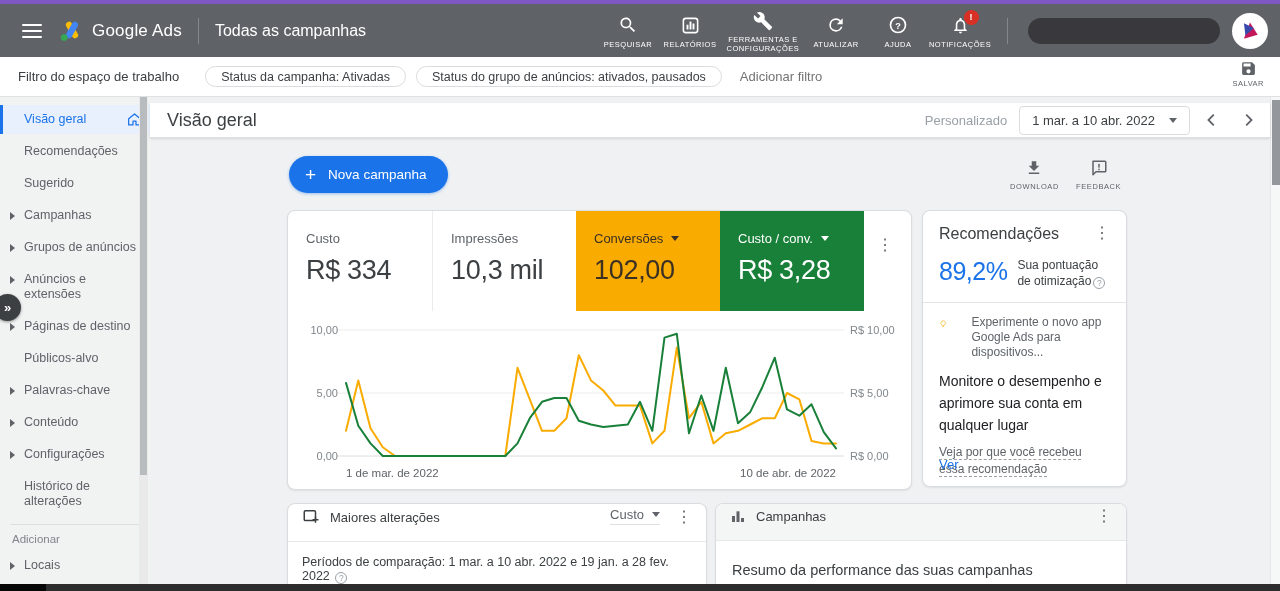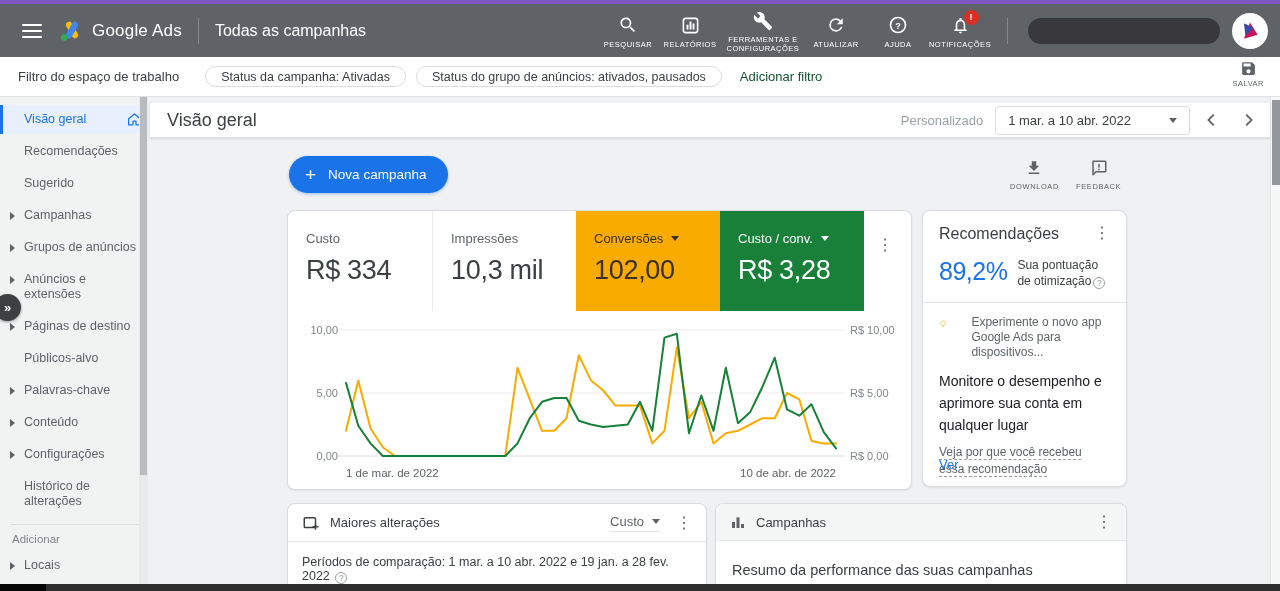--- a/index.html
+++ b/index.html
@@ -32,21 +32,21 @@
   .avatar{width:36px;height:36px;border-radius:50%;background:#fff;margin-right:12px;
           display:flex;align-items:center;justify-content:center;overflow:hidden;}
 
   
   .filterbar{position:absolute;top:57px;left:0;right:0;height:40px;background:#fff;
              border-bottom:1px solid #dfe1e5;display:flex;align-items:center;}
   .filter-label{font-size:13px;color:#3c4043;margin:0 26px 0 18px;}
   .chip{height:21px;border:1px solid #dadce0;border-radius:14px;background:#fff;
         display:flex;align-items:center;padding:0 15px;font-size:12.5px;color:#3c4043;
         margin-right:10px;cursor:pointer;white-space:nowrap;}
-  .add-filter{font-size:13px;color:#14532d;margin-left:8px;cursor:pointer;}
+  .add-filter{font-size:13px;color:#737373;margin-left:8px;cursor:pointer;}
   .save-block{position:absolute;right:16px;top:3px;display:flex;flex-direction:column;
               align-items:center;cursor:pointer;}
   .save-block .nav-label{color:#5f6368;margin-top:2px;}
 
   
   .sidebar{position:absolute;top:97px;left:0;width:150px;bottom:7px;background:#f1f2f2;
            padding-top:8px;overflow:hidden;}
   .side-item{position:relative;padding:7px 8px 7px 24px;font-size:12.5px;line-height:15px;
              color:#5f6368;cursor:pointer;margin-bottom:3px;display:flex;align-items:center;}
   .side-item .side-label{flex:1;}
@@ -65,21 +65,21 @@
 
   
   .main{position:absolute;left:150px;top:97px;right:10px;bottom:7px;}
   .main-header{position:absolute;top:6px;left:0;right:0;height:35px;background:#fff;
                border-bottom:1px solid #e0e0e0;box-shadow:0 1px 2px rgba(60,64,67,.15);
                display:flex;align-items:center;z-index:5;}
   .main-title{font-size:18px;color:#3c4043;margin-left:17px;}
   .header-right{margin-left:auto;display:flex;align-items:center;margin-right:14px;}
   .range-type{font-size:13px;color:#9aa0a6;margin-right:12px;}
   .date-box{height:29px;border:1px solid #dadce0;border-radius:4px;display:flex;align-items:center;
-            padding:0 12px;font-size:13px;color:#3c4043;cursor:pointer;gap:24px;}
+            padding:0 12px;font-size:13px;color:#3c4043;cursor:pointer;}
   .caret{width:0;height:0;border-left:4px solid transparent;border-right:4px solid transparent;
          border-top:5px solid #5f6368;margin-left:14px;}
   .date-nav{display:flex;align-items:center;margin-left:14px;gap:20px;}
   .date-nav svg{cursor:pointer;}
 
   
   .new-campaign{position:absolute;left:139px;top:59px;height:37px;border-radius:19px;
                 background:#1a73e8;color:#fff;display:flex;align-items:center;padding:0 22px 0 16px;
                 font-size:13.5px;font-weight:500;cursor:pointer;box-shadow:0 1px 3px rgba(26,115,232,.4);}
   .new-campaign .plus{font-size:19px;font-weight:400;margin-right:12px;}
@@ -123,21 +123,21 @@
   .rec-divider{border-top:1px solid #e4e4e4;margin:13px -16px 0 -16px;}
   .rec-tip{display:flex;margin-top:12px;gap:24px;}
   .rec-tip-text{font-size:12px;color:#5f6368;line-height:15px;}
   .rec-headline{font-size:14px;color:#202124;font-weight:500;line-height:22px;margin-top:10px;}
   .rec-reason{font-size:12px;color:#5f6368;line-height:17px;margin-top:8px;
               text-decoration:underline dashed #9aa0a6;text-underline-offset:3px;cursor:pointer;}
   .rec-action{position:absolute;left:16px;bottom:14px;font-size:13px;color:#1a73e8;font-weight:500;cursor:pointer;}
 
   
   .changes-card{position:absolute;left:137px;top:406px;width:420px;height:190px;border-radius:8px 8px 0 0;}
-  .card-header{height:37px;display:flex;align-items:center;padding:0 14px;}
+  .card-header{height:37px;display:flex;align-items:flex-end;padding:16px 14px;}
   .card-header .c-title{font-size:13px;color:#3c4043;margin-left:10px;flex:1;}
   .metric-select{display:flex;align-items:center;font-size:13px;color:#5f6368;cursor:pointer;
                  border-bottom:1px solid #e0e0e0;padding-bottom:2px;margin-right:16px;}
   .metric-select .caret{margin-left:8px;}
   .card-divider{border-top:1px solid #e8e8e8;}
   .comparison{font-size:12.5px;color:#3c4043;padding:13px 14px 10px 14px;}
   .campaigns-card{position:absolute;left:565px;top:406px;width:412px;height:190px;border-radius:8px 8px 0 0;overflow:hidden;}
   .campaigns-card .card-header{background:#f4f5f5;border-bottom:1px solid #e8e8e8;}
   .campaigns-sub{font-size:14.5px;font-weight:500;color:#3c4043;padding:21px 16px;}
 

